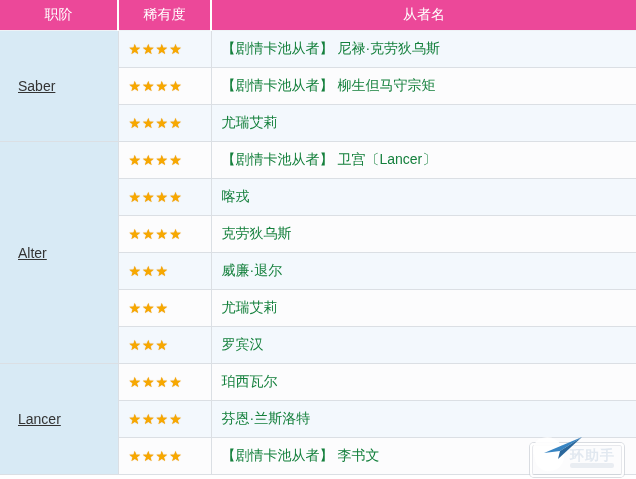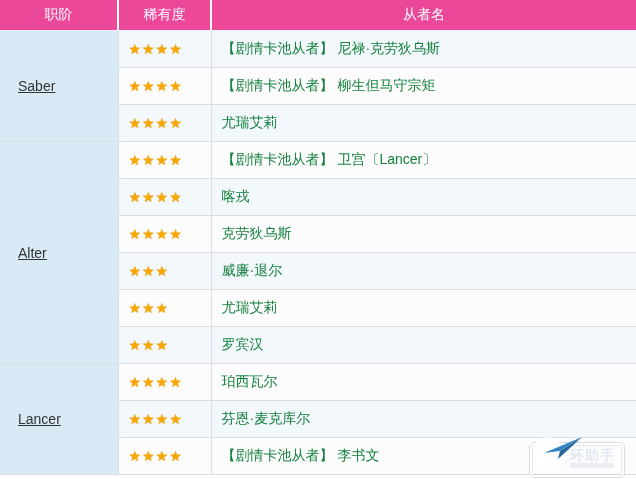--- a/index.html
+++ b/index.html
@@ -106,21 +106,21 @@
           <td class="rarity-cell"><span class="stars">★★★</span></td>
           <td class="name-cell"><span class="servant-name">罗宾汉</span></td>
         </tr>
         <tr class="even">
           <td class="class-cell" rowspan="3">Lancer</td>
           <td class="rarity-cell"><span class="stars">★★★★</span></td>
           <td class="name-cell"><span class="servant-name">珀西瓦尔</span></td>
         </tr>
         <tr class="odd">
           <td class="rarity-cell"><span class="stars">★★★★</span></td>
-          <td class="name-cell"><span class="servant-name">芬恩·麦克库尔</span></td>
+          <td class="name-cell"><span class="servant-name">芬恩·兰斯洛特</span></td>
         </tr>
         <tr class="even">
           <td class="rarity-cell"><span class="stars">★★★★</span></td>
           <td class="name-cell"><a class="pool-link" href="#">【剧情卡池从者】</a> <span class="servant-name">李书文</span></td>
         </tr>
       </tbody>
   </table>
 
   <div class="watermark">
     <div class="wm-box"></div>

